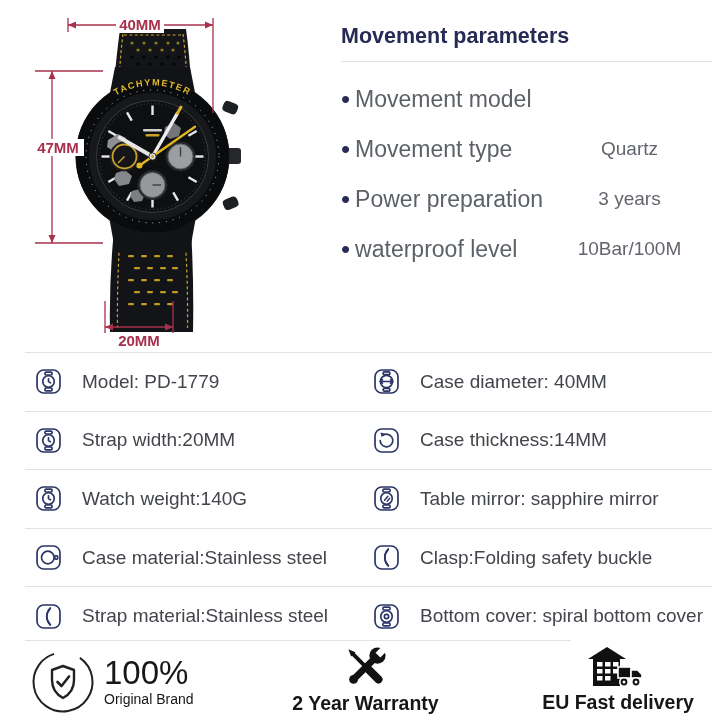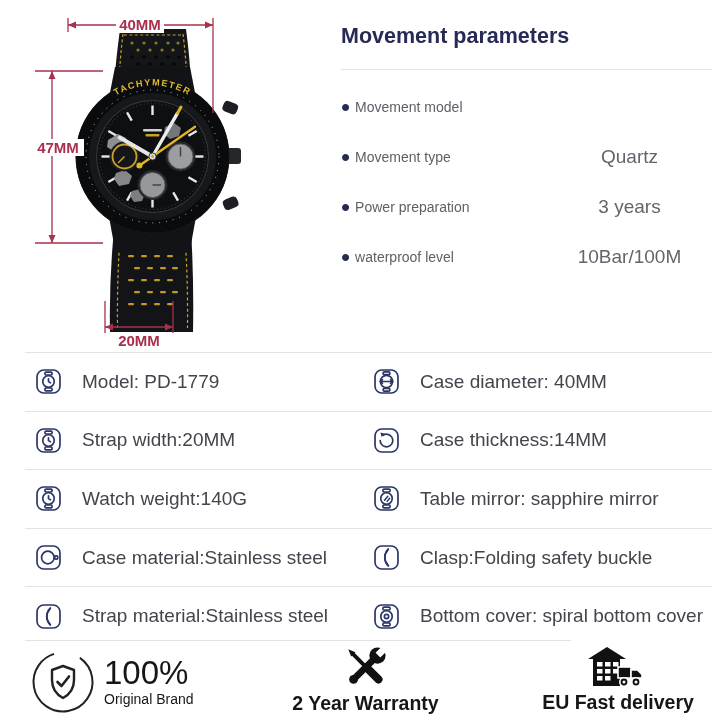--- a/index.html
+++ b/index.html
@@ -2,25 +2,25 @@
 <html style="--navy: #2b3566; --title-navy: #262a54; --crimson: #a8304c; --yellow: #d9b327; --divider: #e2e2e2; --label-gray: #5c6167; --value-gray: #62666c; --spec-text: #42454b; --badge-black: #161616;"><head>
 <meta charset="utf-8">
 <style>
   html,body{margin:0;padding:0;width:720px;height:720px;overflow:hidden;background:#ffffff;
     font-family:"Liberation Sans", sans-serif;}
   .canvas{position:relative;width:720px;height:720px;background:#fff;}
 
   
   .movement{position:absolute;left:341px;top:24px;width:371px;}
   .mv-title{font-size:21.5px;font-weight:700;color:var(--title-navy);
-    padding-bottom:20px;border-bottom:1px solid var(--divider);}
+    padding-bottom:12px;border-bottom:1px solid var(--divider);}
   .mv-row{display:flex;align-items:center;height:50px;}
   .mv-row.first{margin-top:12px;}
   .mv-bullet{color:var(--title-navy);font-size:26px;line-height:0;margin-right:5px;}
-  .mv-label{font-size:14px;color:var(--label-gray);}
+  .mv-label{font-size:23px;color:var(--label-gray);}
   .mv-value{margin-left:auto;width:165px;text-align:center;font-size:19px;color:var(--value-gray);}
 
   
   .specs{position:absolute;left:25px;top:352px;width:687px;}
   .spec-row{height:57.6px;border-top:1px solid var(--divider);display:flex;align-items:center;position:relative;}
   .spec-cell{display:flex;align-items:center;gap:20px;text-align:right;}
   .spec-cell.left{margin-left:10px;width:338px;}
   .spec-cell.right{position:absolute;left:348px;}
   .spec-icon{width:27px;height:27px;color:var(--navy);flex:0 0 auto;}
   .spec-text{font-size:19px;color:var(--spec-text);white-space:nowrap;}

